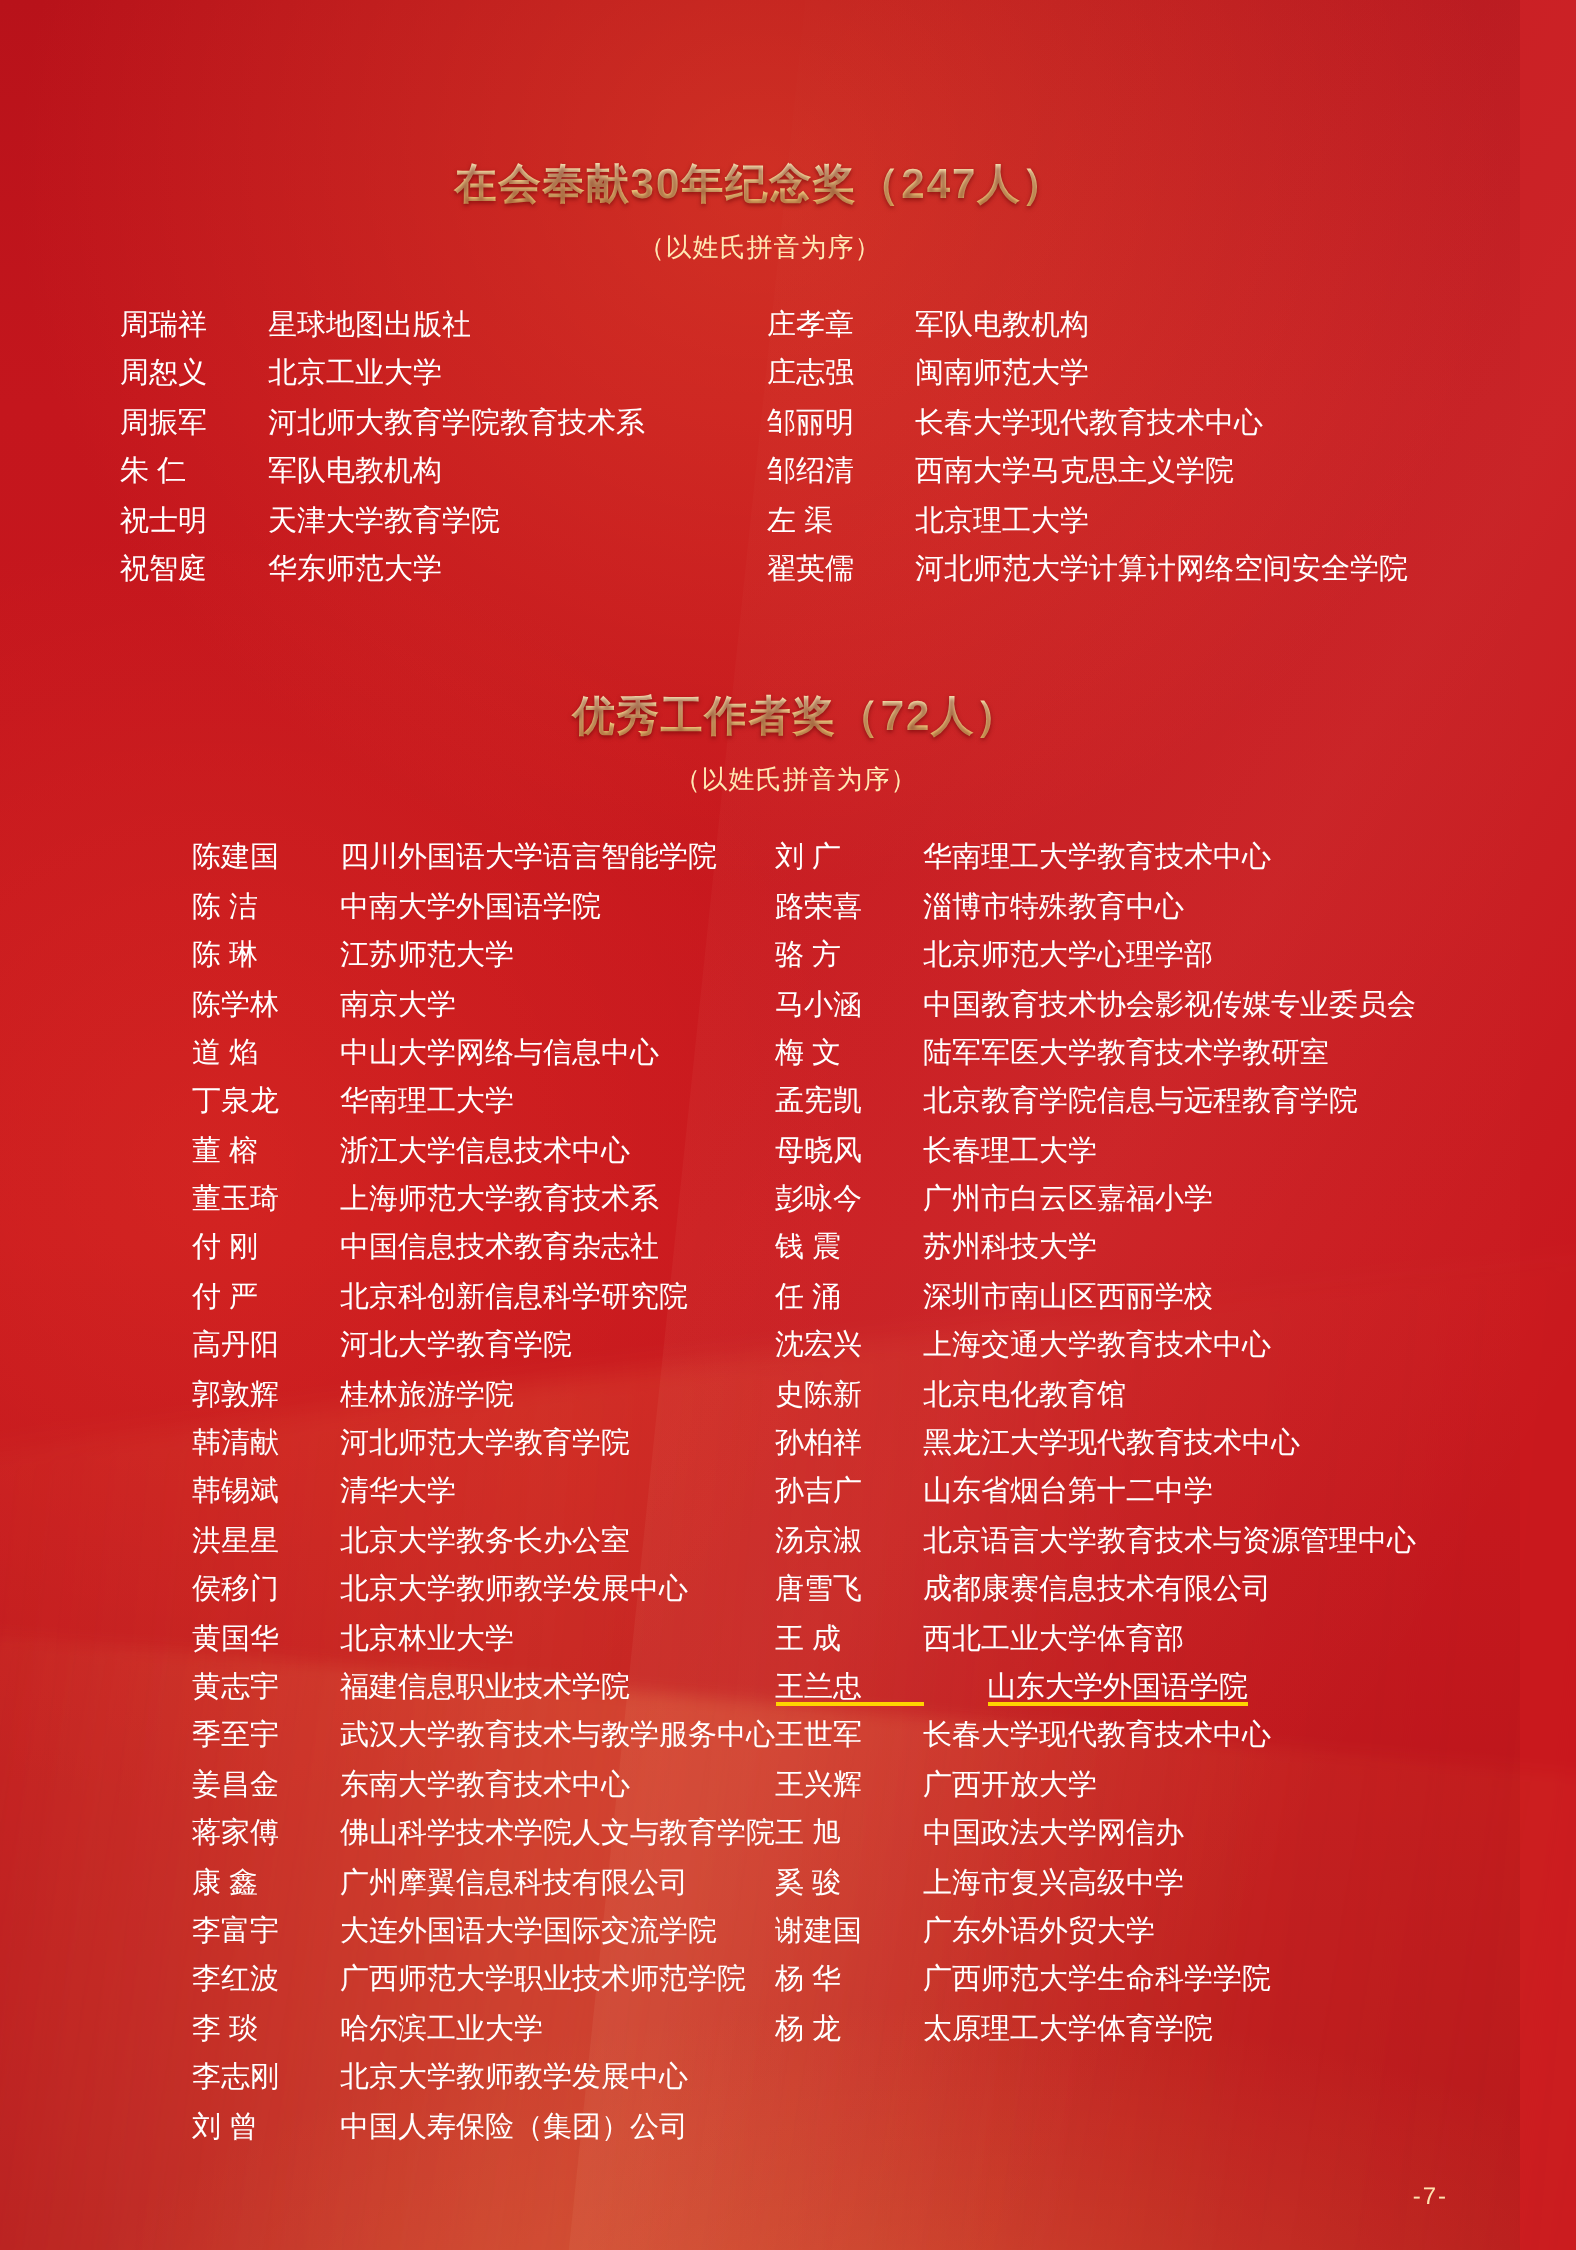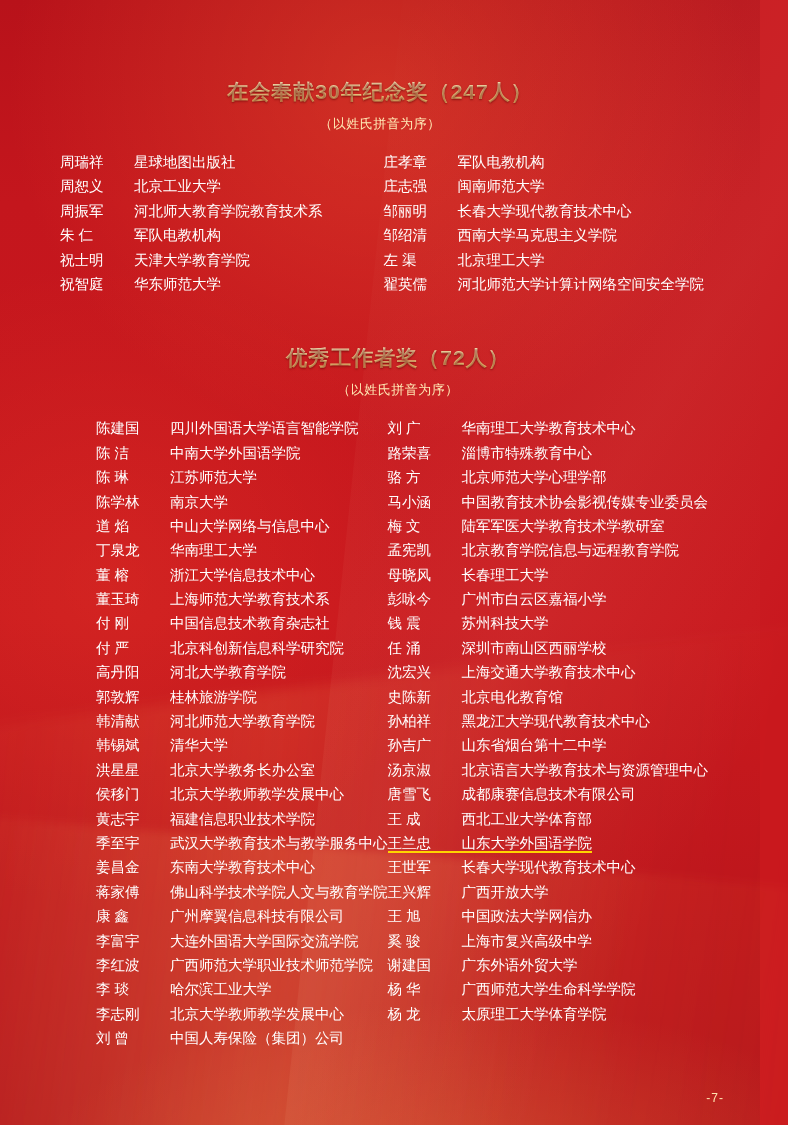--- a/index.html
+++ b/index.html
@@ -118,20 +118,21 @@
     padding-right: 10px;
     box-sizing: border-box;
   }
   .org {
     color: #ffffff;
     font-size: 14.5px;
     white-space: nowrap;
   }
   .hl {
     position: relative;
+    gap: 32px;
   }
   .hl .org, .hl .nm {
     box-shadow: inset 0 -2px 0 0 #ffd400;
   }
 
   .pagenum {
     position: absolute;
     right: 36px;
     bottom: 20px;
     color: #ffe3b0;
@@ -271,20 +272,24 @@
           </div>
         <div class="row">
             <span class="nm">洪星星</span>
             <span class="org">北京大学教务长办公室</span>
           </div>
         <div class="row">
             <span class="nm">侯移门</span>
             <span class="org">北京大学教师教学发展中心</span>
           </div>
         <div class="row">
+            <span class="nm">黄国华</span>
+            <span class="org">北京林业大学</span>
+          </div>
+        <div class="row">
             <span class="nm">黄志宇</span>
             <span class="org">福建信息职业技术学院</span>
           </div>
         <div class="row">
             <span class="nm">季至宇</span>
             <span class="org">武汉大学教育技术与教学服务中心</span>
           </div>
         <div class="row">
             <span class="nm">姜昌金</span>
             <span class="org">东南大学教育技术中心</span>

